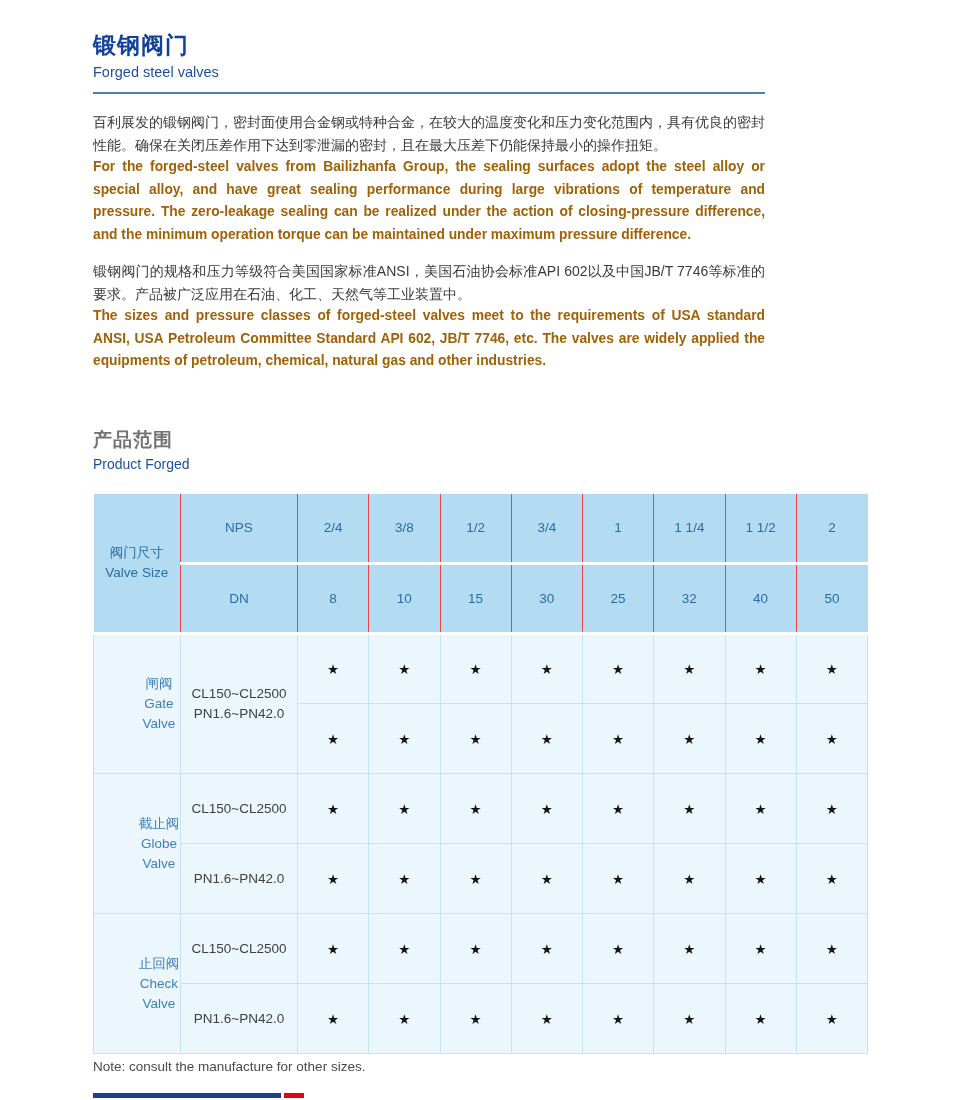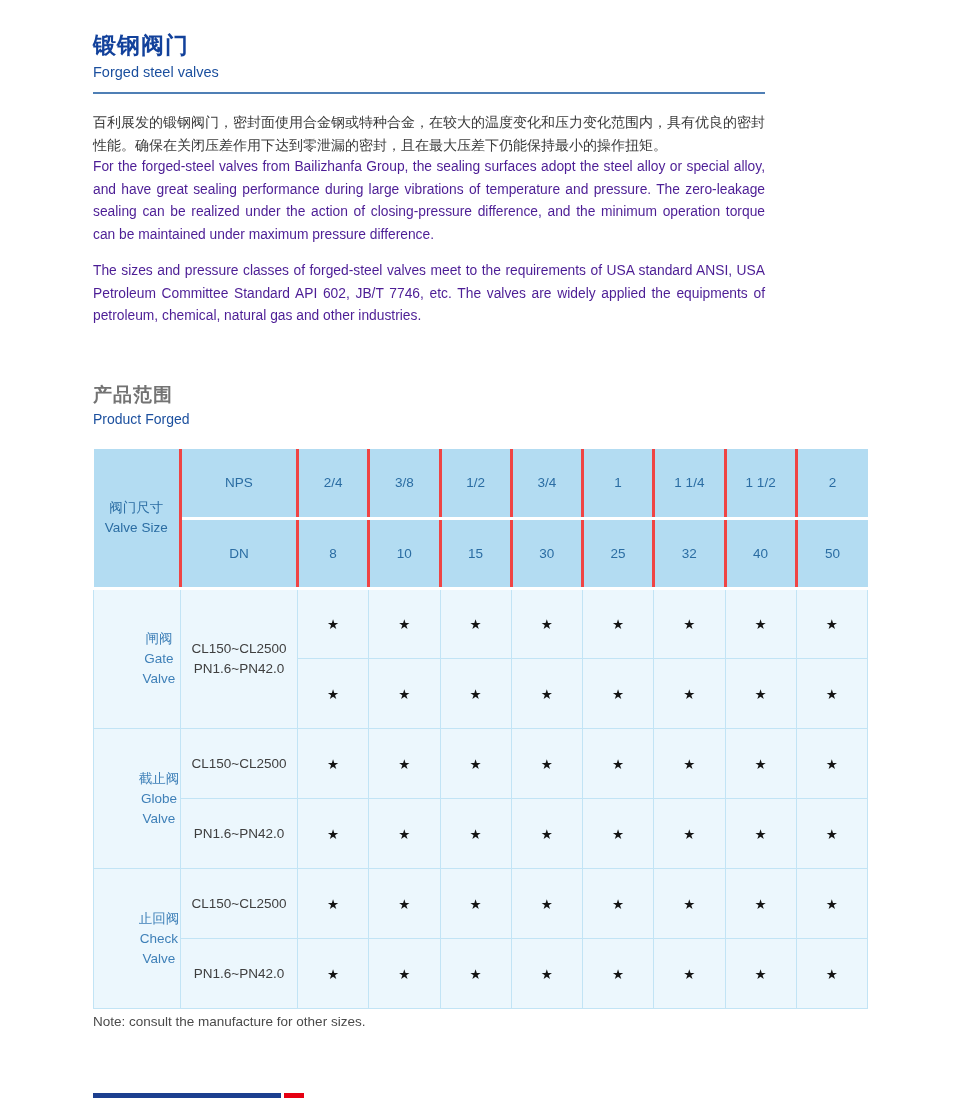--- a/index.html
+++ b/index.html
@@ -15,42 +15,42 @@
   .content { padding: 30px 92px 0 93px; }
 
   
   .title-cn { font-size: 23px; font-weight: bold; color: #12419b; letter-spacing: 1px; }
   .title-en { font-size: 14.5px; color: #1b4f9e; margin-top: 3px; }
   .divider { width: 672px; height: 2px; background: #4f7fb5; margin-top: 12px; margin-bottom: 17px; }
 
   
   .textblock { width: 672px; }
   p.cn { font-size: 14px; line-height: 22.5px; color: #3a3a3a; text-align: justify; }
-  p.en { font-size: 13.8px; line-height: 22.5px; color: #4c1d95; text-align: justify; margin-bottom: 14px; }
+  p.en { font-size: 13.8px; line-height: 22.5px; color: #a16207; text-align: justify; margin-bottom: 14px; font-weight: bold; }
 
   
   .sec-title-cn { font-size: 19px; font-weight: bold; color: #737373; margin-top: 54px; letter-spacing: 1px; }
   .sec-title-en { font-size: 14px; color: #1b4f9e; margin-top: 3px; }
 
   
   table.range {
     width: 775px;
     table-layout: fixed;
     border-collapse: collapse;
     margin-top: 22px;
   }
   table.range tr { height: 70px; }
   table.range th {
     background: #b3dcf2;
     color: #2b6da3;
     font-weight: normal;
     font-size: 13.5px;
     text-align: center;
     vertical-align: middle;
-    border-right: 3px solid #ef4444;
+    border-right: 1px solid #ef4444;
     border-bottom: 3px solid #ffffff;
   }
   table.range th.last { border-right: none; }
   table.range td {
     background: #ecf7fd;
     border: 1px solid #c2e4f5;
     font-size: 13.5px;
     text-align: center;
     vertical-align: middle;
   }
@@ -74,20 +74,21 @@
 <div class="page">
   <div class="content">
 
     <div class="title-cn">锻钢阀门</div>
     <div class="title-en">Forged steel valves</div>
     <div class="divider"></div>
 
     <div class="textblock">
       <p class="cn">百利展发的锻钢阀门，密封面使用合金钢或特种合金，在较大的温度变化和压力变化范围内，具有优良的密封性能。确保在关闭压差作用下达到零泄漏的密封，且在最大压差下仍能保持最小的操作扭矩。</p>
       <p class="en">For the forged-steel valves from Bailizhanfa Group, the sealing surfaces adopt the steel alloy or special alloy, and have great sealing performance during large vibrations of temperature and pressure. The zero-leakage sealing can be realized under the action of closing-pressure difference, and the minimum operation torque can be maintained under maximum pressure difference.</p>
+      <p class="cn">锻钢阀门的规格和压力等级符合美国国家标准ANSI，美国石油协会标准API 602以及中国JB/T 7746等标准的要求。产品被广泛应用在石油、化工、天然气等工业装置中。</p>
       <p class="en">The sizes and pressure classes of forged-steel valves meet to the requirements of USA standard ANSI, USA Petroleum Committee Standard API 602, JB/T 7746, etc. The valves are widely applied the equipments of petroleum, chemical, natural gas and other industries.</p>
     </div>
 
     <div class="sec-title-cn">产品范围</div>
     <div class="sec-title-en">Product Forged</div>
 
     <table class="range">
       <colgroup>
         <col style="width:87px">
         <col style="width:117px">

